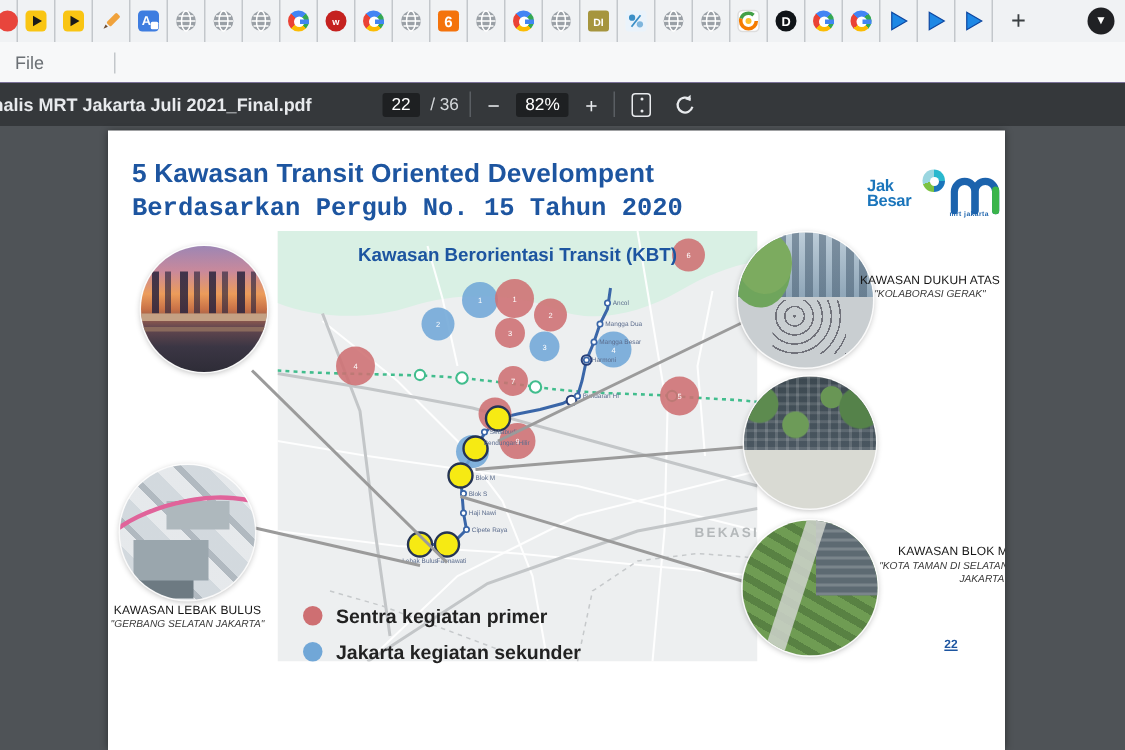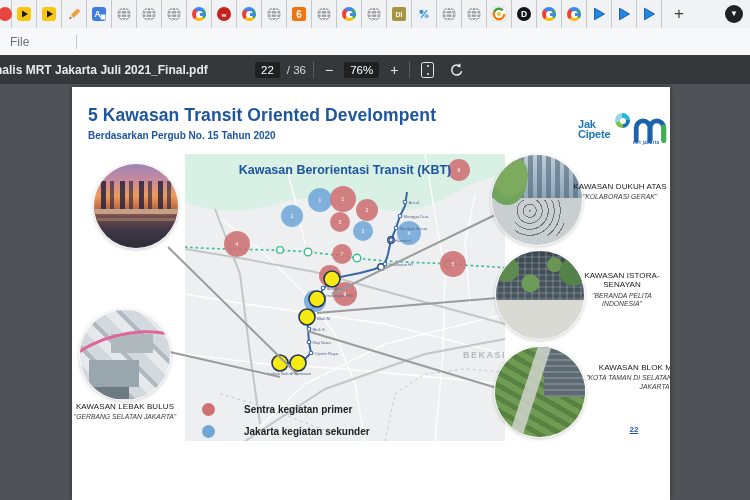--- a/index.html
+++ b/index.html
@@ -56,21 +56,21 @@
   .fit-icon::before,.fit-icon::after{content:"";position:absolute;left:50%;width:2px;height:2px;background:#e8eaed;transform:translateX(-50%);border-radius:1px;}
   .fit-icon::before{top:2px;} .fit-icon::after{bottom:2px;}
   
   #viewer{position:absolute;left:0;top:84px;width:750px;height:416px;background:#4f5357;padding-left:32px;}
   #pdf-page{
     position:absolute;left:72px;top:3px;width:598px;height:413px;background:#ffffff;
     box-shadow:0 0 5px rgba(0,0,0,.45);overflow:hidden;
   }
   
   #slide-title{position:absolute;left:16px;top:18px;font-size:17.5px;font-weight:700;color:#1d55a0;letter-spacing:.1px;}
-  #slide-subtitle{position:absolute;left:16px;top:43px;font-size:10px;font-weight:700;color:#1d55a0;}
+  #slide-subtitle{position:absolute;left:16px;top:43px;font-size:17px;font-weight:700;color:#1d55a0;font-family:Liberation Mono, monospace;}
   
   #jaklingko-logo{position:absolute;left:506px;top:32px;width:54px;height:30px;}
   #jaklingko-text{font-size:11px;font-weight:800;color:#1b75bb;line-height:.92;letter-spacing:-.2px;}
   #jaklingko-pinwheel{position:absolute;right:2px;top:-6px;width:15px;height:15px;border-radius:50%;
     background:conic-gradient(#29b8ce 0 25%,#1b75bb 25% 50%,#7cc242 50% 70%,#9ad6e0 70% 100%);}
   #jaklingko-pinwheel::after{content:"";position:absolute;inset:4.5px;background:#fff;border-radius:50%;}
   #mrt-logo{position:absolute;left:560px;top:26px;width:36px;height:36px;}
   #mrt-text{position:absolute;left:561px;top:53px;font-size:4.5px;font-weight:700;color:#1c63ad;letter-spacing:.3px;}
   
   #map-wrap{position:absolute;left:113px;top:67px;width:320px;height:287px;z-index:1;}
@@ -131,21 +131,21 @@
   #label-lebak{left:0px;top:315px;width:106px;}
   #label-dukuh{left:500px;top:95px;width:96px;}
   #label-istora{left:511px;top:184px;width:78px;}
   #label-blokm{left:500px;top:276px;width:100px;text-align:right;}
   #slide-page-number{position:absolute;left:552px;top:338px;width:20px;text-align:center;
     color:#1d55a0;font-weight:700;font-size:8px;text-decoration:underline;z-index:3;}
   
   #legend{position:absolute;left:130px;top:316px;z-index:3;}
   .legend-row{display:flex;align-items:center;margin-bottom:9px;}
   .legend-dot{width:13px;height:13px;border-radius:50%;margin-right:9px;flex:0 0 auto;}
-  .legend-text{font-size:10px;font-weight:600;color:#222;margin-left:20px;}
+  .legend-text{font-size:13px;font-weight:600;color:#222;}
 </style>
 </head>
 <body>
 
 <div id="tab-bar">
   <div id="tabs-container">
       <div class="tab-cell cut">
         <span class="tico">
           <svg viewBox="0 0 16 16">
             <circle cx="8" cy="8" r="7" fill="#e8453c"></circle>
@@ -365,21 +365,21 @@
   <span id="file-divider"></span>
 </div>
 
 <div id="pdf-toolbar">
   <div id="pdf-title">nalis MRT Jakarta Juli 2021_Final.pdf</div>
   <div id="toolbar-center">
     <span class="tb-box">22</span>
     <span id="page-total">/ 36</span>
     <span class="tb-sep"></span>
     <span class="tb-btn">−</span>
-    <span class="tb-box">76%</span>
+    <span class="tb-box">82%</span>
     <span class="tb-btn">+</span>
     <span class="tb-sep"></span>
     <span class="tb-btn">
         <span class="fit-icon"></span>
       </span>
     <span class="tb-btn">
       <svg viewBox="0 0 16 16" width="16" height="16">
         <path d="M12.6 9.2 A5 5 0 1 1 11.2 4.4" fill="none" stroke="#e8eaed" stroke-width="1.5"></path>
         <path d="M11.4 1.2 L11.4 5.4 L7.8 4.2 Z" fill="#e8eaed"></path>
       </svg>
@@ -390,21 +390,21 @@
 <div id="viewer">
   <div id="pdf-page">
 
     <div id="slide-title">5 Kawasan Transit Oriented Develompent</div>
     <div id="slide-subtitle">Berdasarkan Pergub No. 15 Tahun 2020</div>
 
     <div id="jaklingko-logo">
       <div id="jaklingko-pinwheel"></div>
       <div id="jaklingko-text">
         <div>Jak</div>
-        <div>Cipete</div>
+        <div>Besar</div>
       </div>
     </div>
     <svg id="mrt-logo" viewBox="0 0 34 30">
       <path d="M4 24 V12 a6.5 6.5 0 0 1 13 0 V24" fill="none" stroke="#1c63ad" stroke-width="4.5" stroke-linecap="round"></path>
       <path d="M17 24 V12 a6.5 6.5 0 0 1 13 0 V24" fill="none" stroke="#1c63ad" stroke-width="4.5" stroke-linecap="round"></path>
       <path d="M30 24 V11" fill="none" stroke="#3bb54a" stroke-width="4.5" stroke-linecap="round"></path>
     </svg>
     <div id="mrt-text">mrt jakarta</div>
 
     <div id="map-wrap">
@@ -541,24 +541,20 @@
     <div class="photo" id="photo-blokm"></div>
 
     <div class="kw-label" id="label-lebak">
       <div class="kw-name">KAWASAN LEBAK BULUS</div>
       <div class="kw-quote">"GERBANG SELATAN JAKARTA"</div>
     </div>
     <div class="kw-label" id="label-dukuh">
       <div class="kw-name">KAWASAN DUKUH ATAS</div>
       <div class="kw-quote">"KOLABORASI GERAK"</div>
     </div>
-    <div class="kw-label" id="label-istora">
-      <div class="kw-name">KAWASAN ISTORA-SENAYAN</div>
-      <div class="kw-quote">"BERANDA PELITA INDONESIA"</div>
-    </div>
     <div class="kw-label" id="label-blokm">
       <div class="kw-name">KAWASAN BLOK M</div>
       <div class="kw-quote">"KOTA TAMAN DI SELATAN JAKARTA"</div>
     </div>
     <div id="slide-page-number">22</div>
 
     <div id="legend">
         <div class="legend-row">
           <span class="legend-dot" style="background: rgb(206, 111, 114);"></span>
           <span class="legend-text">Sentra kegiatan primer</span>

